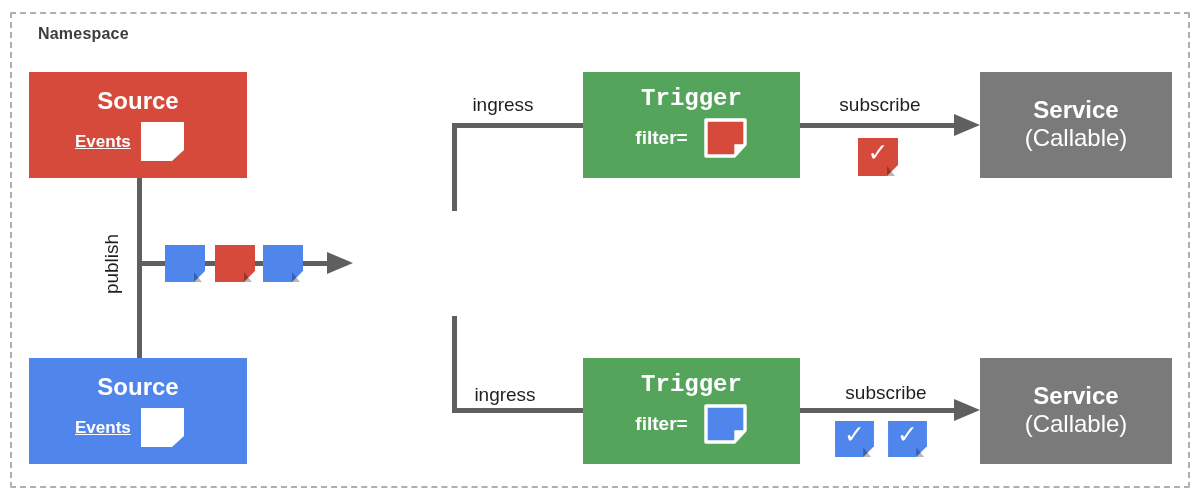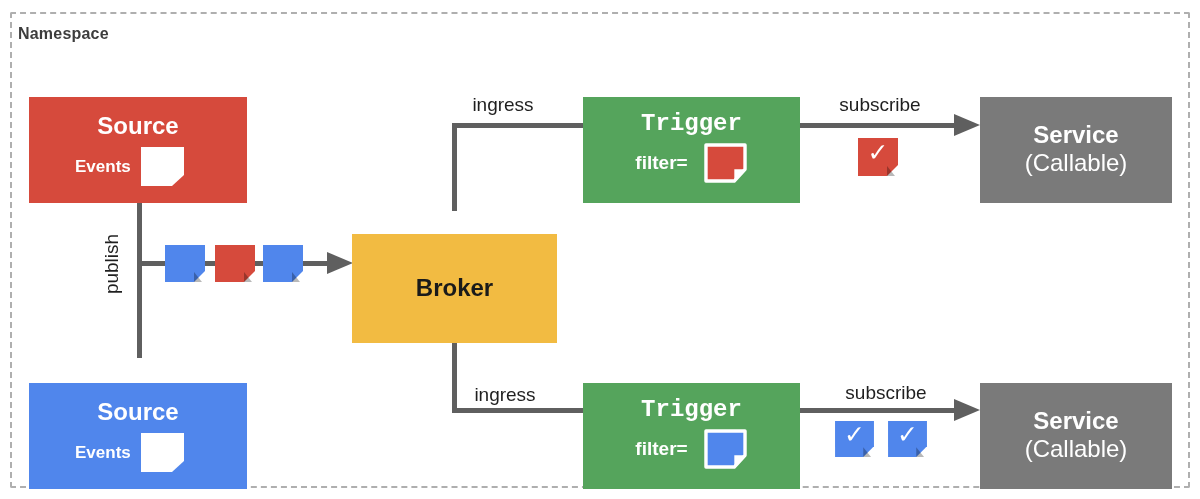--- a/index.html
+++ b/index.html
@@ -5,30 +5,30 @@
   html,body{margin:0;padding:0;background:#ffffff;}
   .canvas{
     position:relative;width:1200px;height:499px;background:#fff;overflow:hidden;
     font-family:"Liberation Sans","DejaVu Sans",sans-serif;
   }
   .ns-border{
     position:absolute;left:10px;top:12px;width:1180px;height:476px;
     box-sizing:border-box;border:2px dashed var(--c-border);border-radius:2px;
   }
   .ns-label{
-    position:absolute;left:18px;top:25px;font-size:16px;font-weight:bold;
+    position:absolute;left:38px;top:25px;font-size:16px;font-weight:bold;
     color:var(--c-namespace_text);letter-spacing:.2px;
   }
-  .box{position:absolute;color:#fff;margin-top:25px;}
+  .box{position:absolute;color:#fff;}
   .box .title{font-size:24px;font-weight:bold;text-align:center;line-height:1.1;}
   .red{background:var(--c-red);}   .blue{background:var(--c-blue);}
   .green{background:var(--c-green);} .yellow{background:var(--c-yellow);}
   .grayb{background:var(--c-gray);}
   .source .title{margin-top:16px;}
-  .source .row{display:flex;align-items:center;margin-left:46px;margin-top:8px;gap:10px;}
+  .source .row{display:flex;align-items:center;margin-left:46px;margin-top:8px;gap:10px;text-decoration:underline;}
   .source .events{font-size:17px;font-weight:bold;}
   .trigger .title{margin-top:14px;font-family:Liberation Mono, monospace;}
   .trigger .row{display:flex;align-items:center;justify-content:center;margin-top:5px;gap:15px;}
   .trigger .filter{font-size:19px;font-weight:bold;}
   .service{display:flex;flex-direction:column;align-items:center;justify-content:center;}
   .service .subtitle{font-size:24px;line-height:1.2;font-weight:normal;}
   .broker-box{display:flex;align-items:center;justify-content:center;}
   .broker-box .title{color:#1a1a1a;}
   .line{position:absolute;background:var(--c-line);}
   .arrow-r{position:absolute;width:0;height:0;
@@ -134,23 +134,20 @@
     <div class="row">
       <span class="events">Events</span>
       <span class="inline-note">
         <svg width="43" height="39" viewBox="0 0 43 39">
             <path class="f-white" d="M0 0H43V28L31 39H0Z"></path>
           </svg>
       </span>
     </div>
   </div>
 
-  <div class="box broker-box yellow" style="left:352px;top:209px;width:205px;height:109px">
-    <div class="title">Broker</div>
-  </div>
 
   <div class="box trigger green" style="left:583px;top:72px;width:217px;height:106px">
     <div class="title">Trigger</div>
     <div class="row">
       <span class="filter">filter=</span>
       <span class="inline-note">
         <svg width="45" height="41" viewBox="0 0 46 42">
             <path class="f-red s-white" d="M3 3H43V28L32 40H3Z"></path>
             <path class="f-white" d="M43 28H32V40Z"></path>
           </svg>

